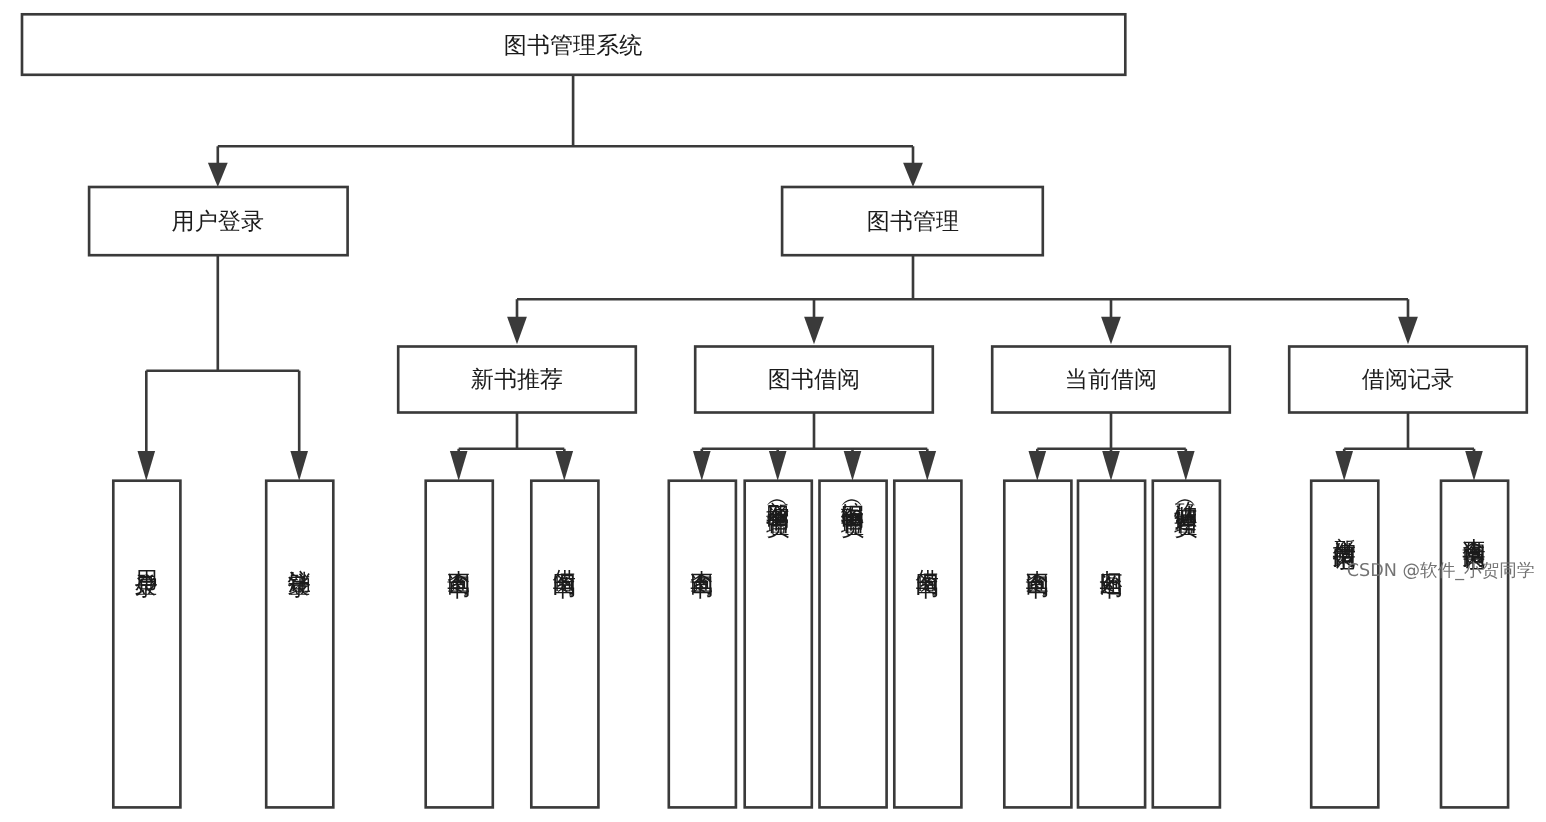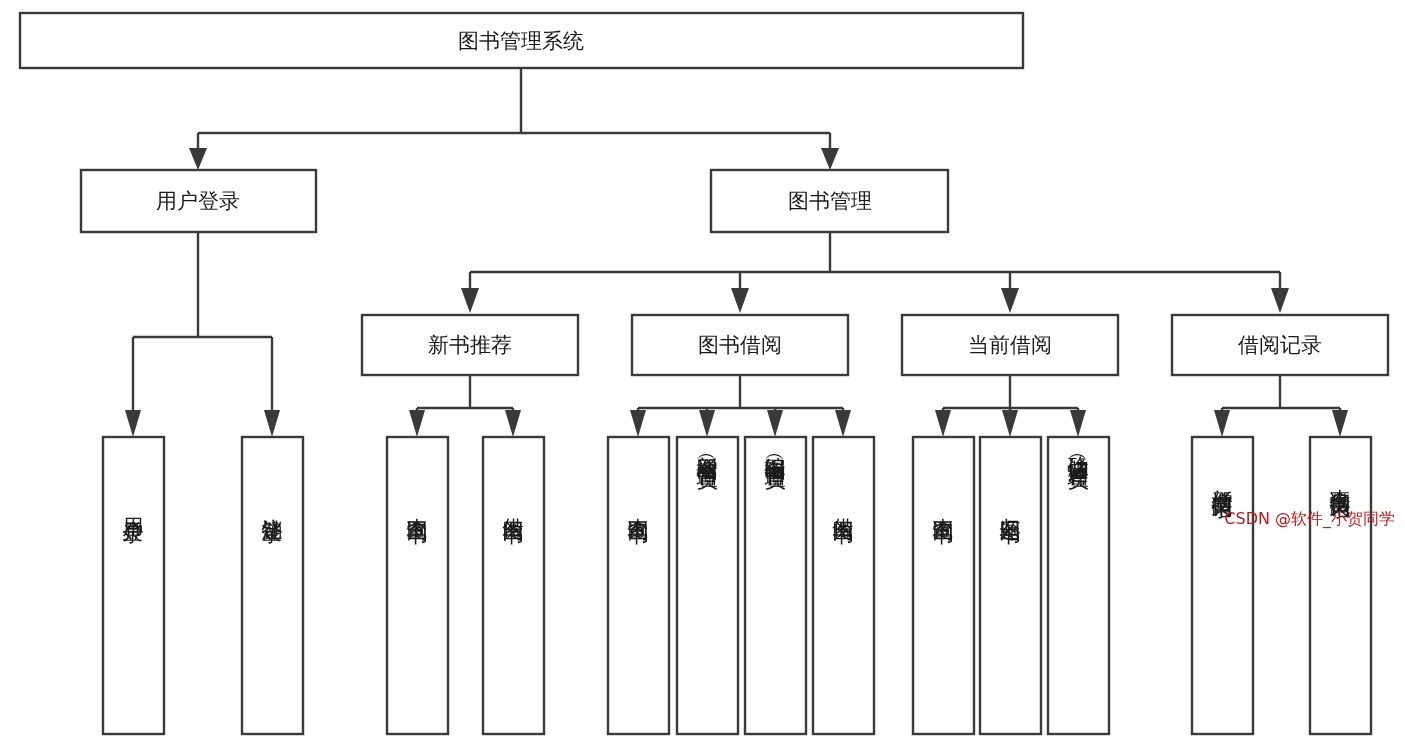--- a/index.html
+++ b/index.html
@@ -57,21 +57,21 @@
     text-orientation: upright;
     text-anchor: middle;
     letter-spacing: 2px;
   }
   .watermark {
     position: absolute;
     right: 10px;
     bottom: 6px;
     font-family: "DejaVu Sans", "Liberation Sans", sans-serif;
     font-size: 16px;
-    color: #b91c1c;
+    color: #737373;
     white-space: nowrap;
     pointer-events: none;
   }
 </style>
 </head>
 <body>
 
 <div id="diagram-root">
 
   <svg id="tree-svg" viewBox="0 0 1405 747" xmlns="http://www.w3.org/2000/svg">

